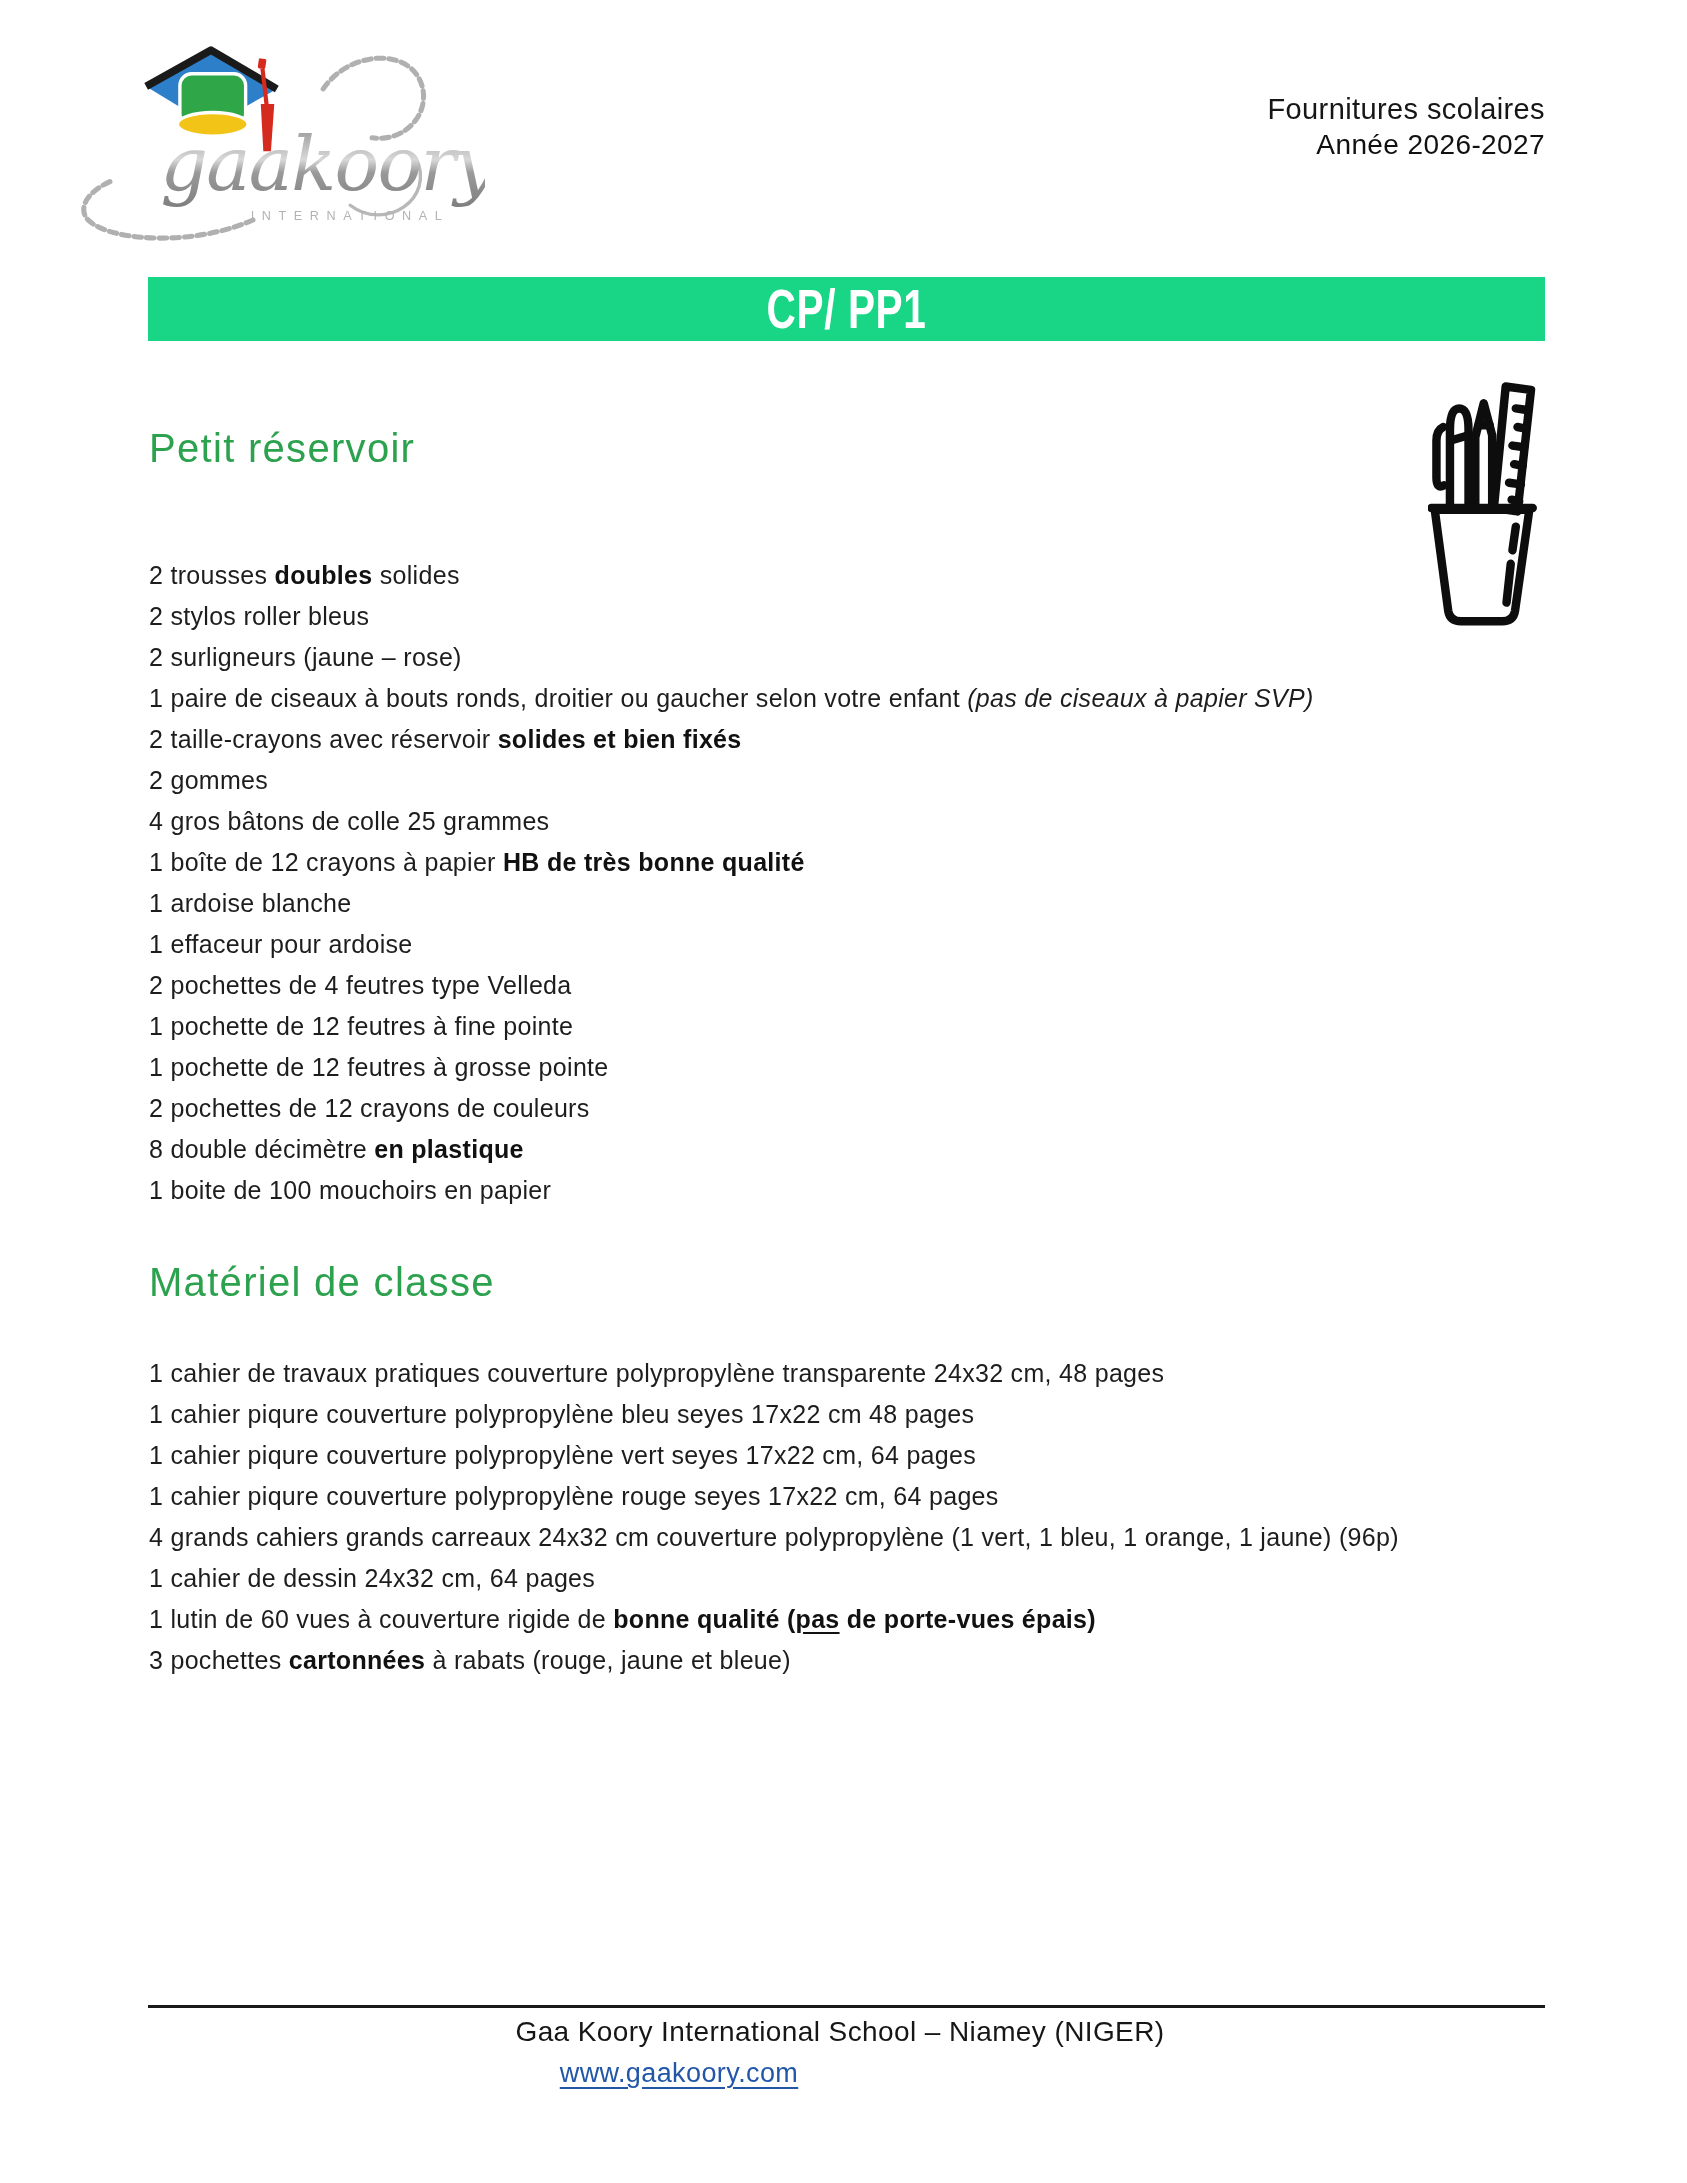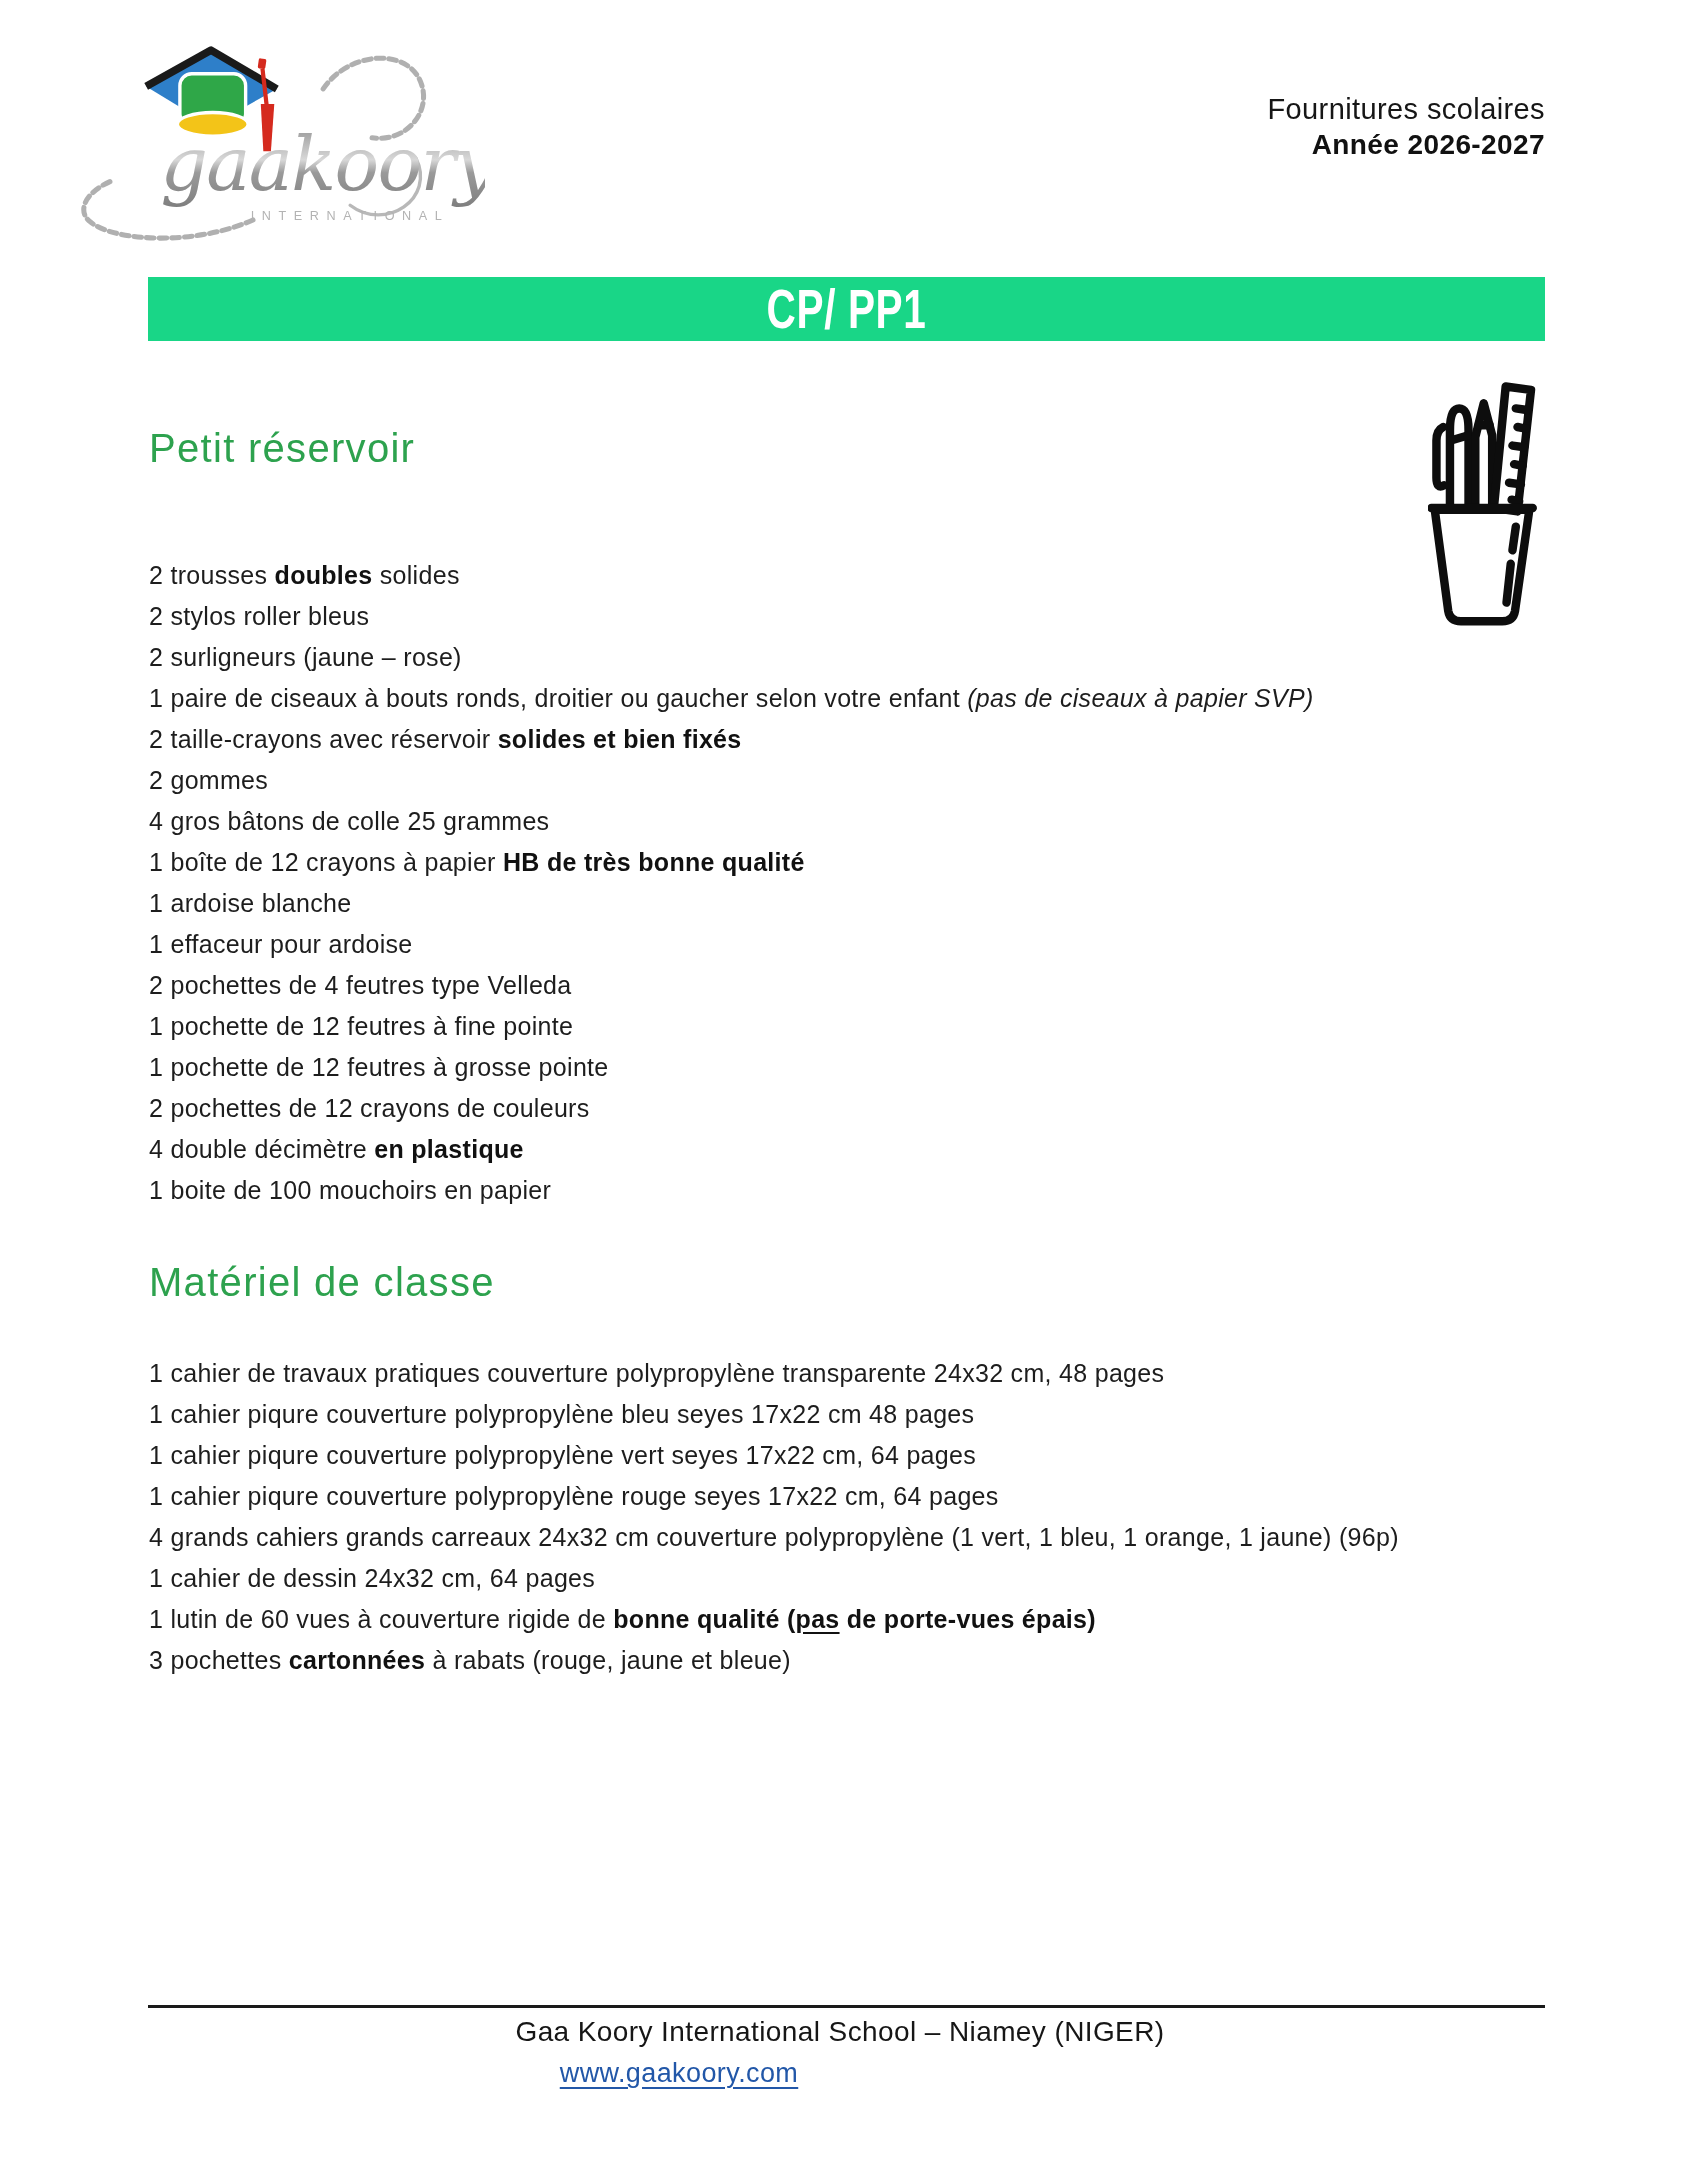--- a/index.html
+++ b/index.html
@@ -3,21 +3,21 @@
 <meta charset="utf-8">
 <style>
   html,body{margin:0;padding:0;background:#ffffff;}
   body{font-family:"Liberation Sans", sans-serif;color:#1c1c1c;}
   .page{position:relative;width:1687px;height:2183px;background:#ffffff;overflow:hidden;}
 
   
   .logo-wrap{position:absolute;left:72px;top:40px;width:413px;height:215px;}
   .doc-meta{position:absolute;right:142px;top:91px;text-align:right;line-height:1.25;}
   .doc-meta .l1{font-size:29px;font-weight:400;color:#161616;letter-spacing:0.4px;}
-  .doc-meta .l2{font-size:28px;font-weight:700;color:#111;letter-spacing:0.4px;}
+  .doc-meta .l2{font-size:28px;font-weight:400;color:#111;letter-spacing:0.4px;}
 
   
   .banner{position:absolute;left:148px;top:277px;width:1397px;height:64px;background:#19d687;
           display:flex;align-items:center;justify-content:center;}
   .banner .t{color:#ffffff;font-size:52px;font-weight:700;letter-spacing:0.8px;transform:scale(.78,1.05);}
 
   
   .cup-icon{position:absolute;left:1428px;top:378px;width:114px;height:250px;}
 
   
@@ -121,21 +121,21 @@
       <div class="item"><span>2 taille-crayons avec réservoir </span><span class="b">solides et bien fixés</span></div>
       <div class="item"><span>2 gommes</span></div>
       <div class="item"><span>4 gros bâtons de colle 25 grammes</span></div>
       <div class="item"><span>1 boîte de 12 crayons à papier </span><span class="b">HB de très bonne qualité</span></div>
       <div class="item"><span>1 ardoise blanche</span></div>
       <div class="item"><span>1 effaceur pour ardoise</span></div>
       <div class="item"><span>2 pochettes de 4 feutres type Velleda</span></div>
       <div class="item"><span>1 pochette de 12 feutres à fine pointe</span></div>
       <div class="item"><span>1 pochette de 12 feutres à grosse pointe</span></div>
       <div class="item"><span>2 pochettes de 12 crayons de couleurs</span></div>
-      <div class="item"><span>4 double décimètre </span><span class="b">en plastique</span></div>
+      <div class="item"><span>8 double décimètre </span><span class="b">en plastique</span></div>
       <div class="item"><span>1 boite de 100 mouchoirs en papier</span></div>
     </div>
 
   <div class="h-green h2">Matériel de classe</div>
   <div class="list list2">
       <div class="item"><span>1 cahier de travaux pratiques couverture polypropylène transparente 24x32 cm, 48 pages</span></div>
       <div class="item"><span>1 cahier piqure couverture polypropylène bleu seyes 17x22 cm 48 pages</span></div>
       <div class="item"><span>1 cahier piqure couverture polypropylène vert seyes 17x22 cm, 64 pages</span></div>
       <div class="item"><span>1 cahier piqure couverture polypropylène rouge seyes 17x22 cm, 64 pages</span></div>
       <div class="item"><span>4 grands cahiers grands carreaux 24x32 cm couverture polypropylène (1 vert, 1 bleu, 1 orange, 1 jaune) (96p)</span></div>

